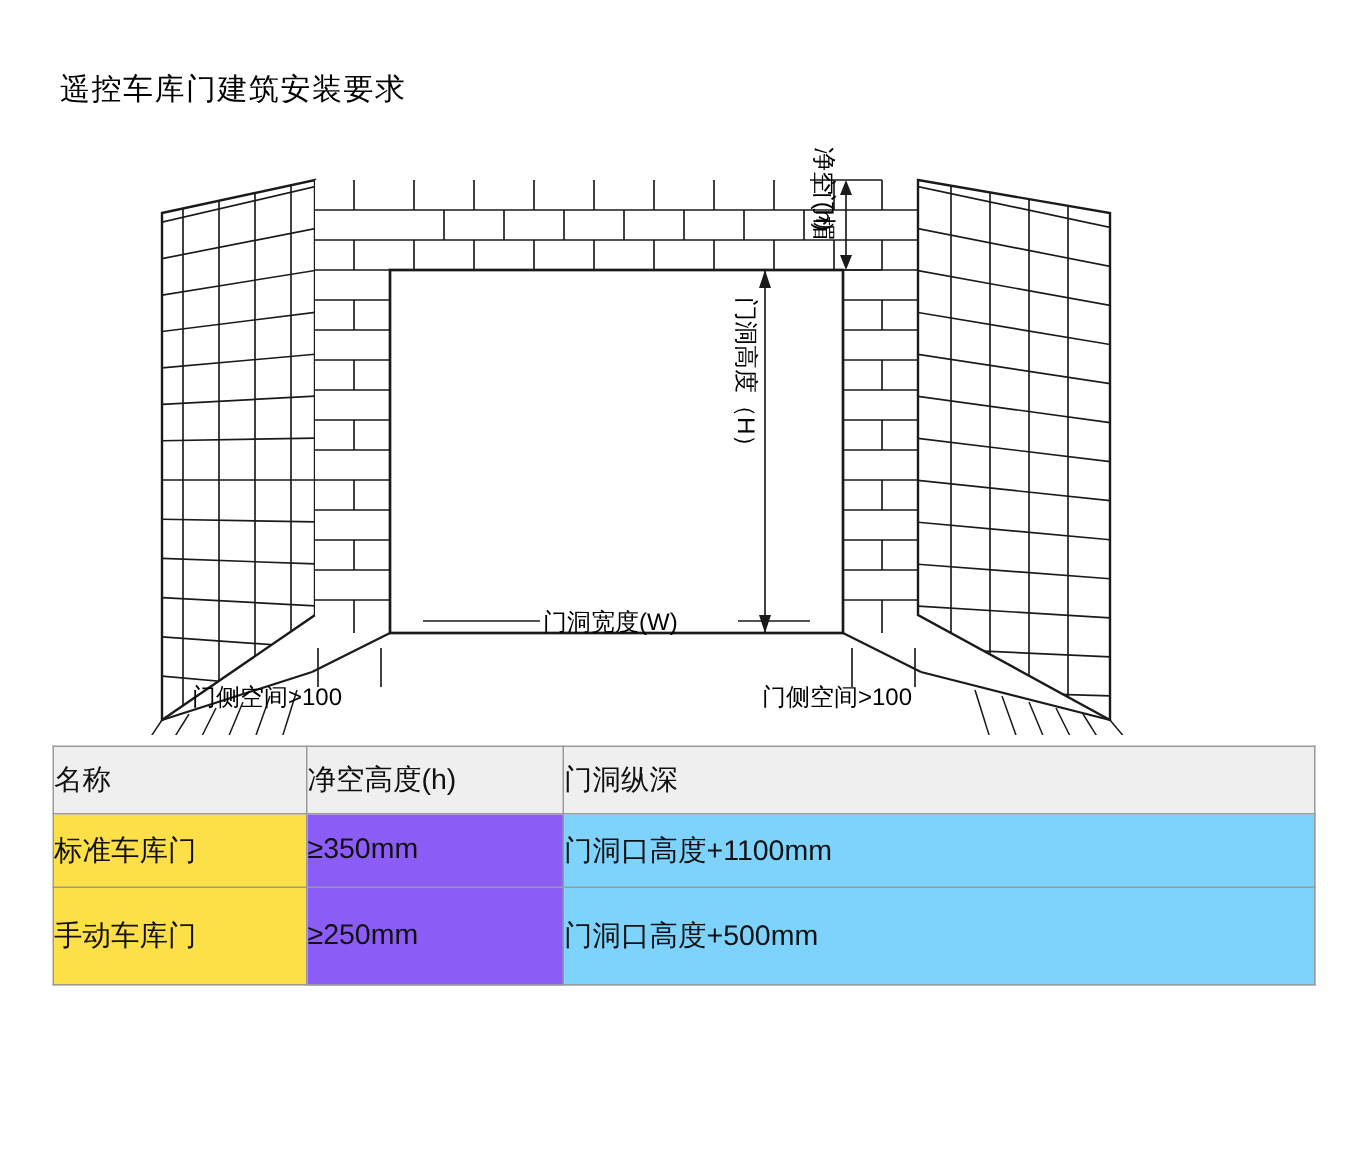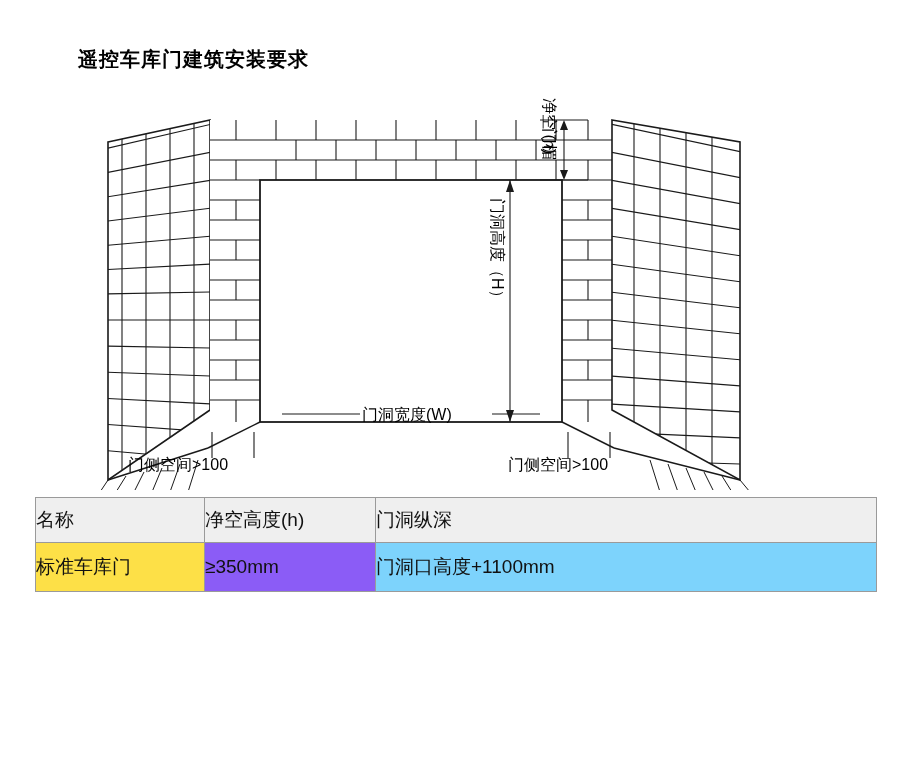--- a/index.html
+++ b/index.html
@@ -18,24 +18,23 @@
   #page {
     position: relative;
     width: 910px;
     height: 766px;
   }
   .page-title {
     position: absolute;
     left: 40px;
     top: 46px;
     font-size: 20px;
-    font-weight: bold;
+    font-weight: normal;
     letter-spacing: 1px;
     font-family: "Liberation Sans", sans-serif;
-    margin-left: 38px;
   }
 
   
   #diagram {
     position: absolute;
     left: 40px;
     top: 80px;
     width: 830px;
     height: 410px;
   }
@@ -339,16 +338,21 @@
         <th class="col2">净空高度(h)</th>
         <th class="col3">门洞纵深</th>
       </tr>
     </thead>
     <tbody>
       <tr>
         <td class="col1">标准车库门</td>
         <td class="col2">≥350mm</td>
         <td class="col3">门洞口高度+1100mm</td>
       </tr>
+      <tr class="tall">
+        <td class="col1">手动车库门</td>
+        <td class="col2">≥250mm</td>
+        <td class="col3">门洞口高度+500mm</td>
+      </tr>
     </tbody>
   </table>
 
 </div>
 
 </body></html>

